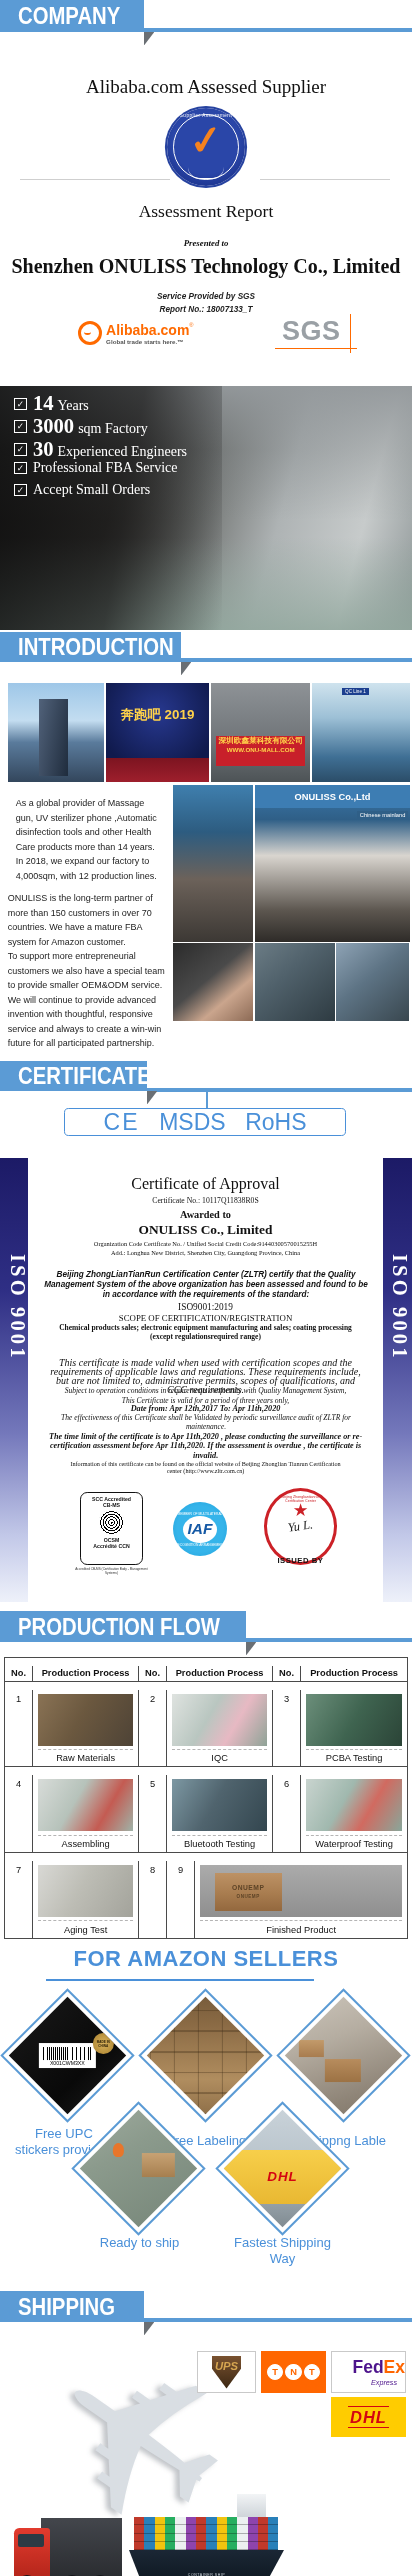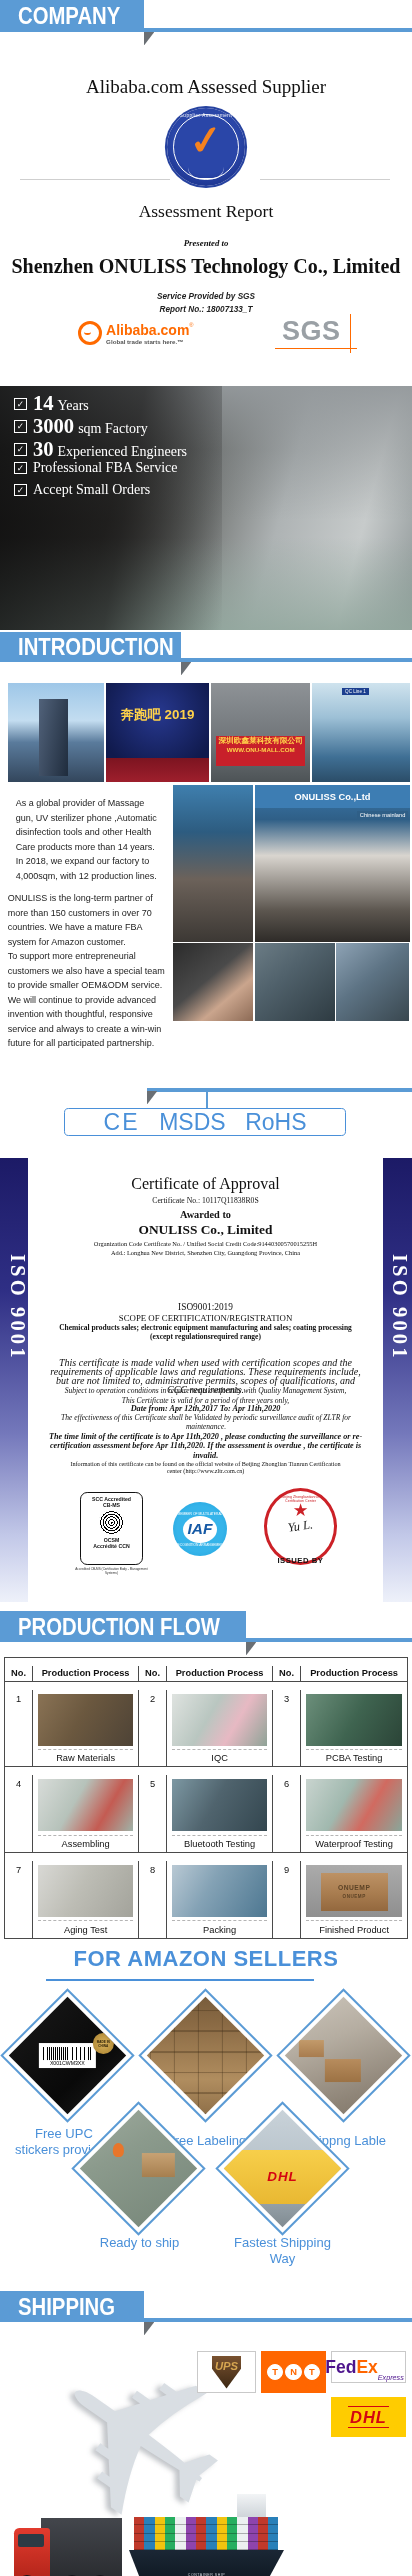--- a/index.html
+++ b/index.html
@@ -169,40 +169,44 @@
 
   <div class="ph" style="left:173px;top:785px;width:80px;height:157px;background:linear-gradient(180deg,#3f7fae 0%,#2d5c80 30%,#6c625a 60%,#3c3834 100%);"></div>
   <div class="ph" style="left:255px;top:785px;width:155px;height:157px;background:linear-gradient(180deg,#3b79ad 0%,#2f5f87 22%,#d9d5cf 45%,#5c564f 80%,#2e2b28 100%);">
     <div class="abs" style="left:0;top:0;width:100%;height:23px;background:#3d7db3;display:flex;align-items:center;justify-content:center;color:#fff;font-size:9.3px;font-weight:bold;">ONULISS Co.,Ltd</div>
     <div class="abs" style="right:2.1px;top:26px;padding:1px 2.6px;background:#2f5f87;color:#fff;font-size:5.7px;text-align:right;">Chinese mainland</div>
   </div>
   <div class="ph" style="left:173px;top:943px;width:80px;height:78px;background:linear-gradient(140deg,#2b2b2b 0%,#4a4a4a 45%,#caa58d 70%,#8c6a55 100%);"></div>
   <div class="ph" style="left:255px;top:943px;width:80px;height:78px;background:linear-gradient(140deg,#6b7c85 0%,#50616b 40%,#2e3b42 100%);"></div>
   <div class="ph" style="left:336px;top:943px;width:73px;height:78px;background:linear-gradient(140deg,#8ea3b5 0%,#5d7384 45%,#39474f 100%);"></div>
 
+  <div class="ribbon" style="top:1061px;width:147px;height:30px;">
+    <span>CERTIFICATE</span>
+  </div>
   <div class="rline" style="top:1088px;left:147px;width:265px;"></div>
   <div class="rtri" style="top:1091px;left:147px;"></div>
   <div class="abs" style="left:206px;top:1091px;width:2.1px;height:16.5px;background:#5b9bd5;"></div>
 
   <div class="abs" style="left:64px;top:1108px;width:282px;height:28px;border:1.5px solid #4a90d9;border-radius:4.6px;box-sizing:border-box;display:flex;align-items:center;justify-content:center;gap:19.6px;color:#4a90d9;">
     <span style="font-size:23px;letter-spacing:2.1px;">CE</span>
     <span style="font-size:23px;">MSDS</span>
     <span style="font-size:23px;">RoHS</span>
   </div>
 
   <div class="abs" style="left:0;top:1158px;width:412px;height:444px;background:linear-gradient(180deg,#1c1a66 0%,#2f2f85 30%,#7478bb 62%,#c2c8e8 85%,#eef1fa 100%);">
     <div class="cert-side" style="left:1px;top:20.6px;height:258px;">ISO 9001</div>
     <div class="cert-side" style="right:1px;top:20.6px;height:258px;">ISO 9001</div>
     <div class="abs" style="left:28px;top:0;width:355px;height:444px;background:#fff;">
       <div class="center serif" style="width:355px;top:16.5px;font-size:16px;">Certificate of Approval</div>
       <div class="center serif" style="width:355px;top:38px;font-size:7.7px;">Certificate No.:  10117Q11838R0S</div>
       <div class="center serif" style="width:355px;top:51px;font-size:10.3px;font-weight:bold;">Awarded to</div>
       <div class="center serif" style="width:355px;top:64px;font-size:13.4px;font-weight:bold;">ONULISS Co., Limited</div>
       <div class="center serif" style="width:355px;top:82px;font-size:6.4px;">Organization Code Certificate No. / Unified Social Credit Code:91440300570015255H</div>
       <div class="center serif" style="width:355px;top:91px;font-size:6.4px;">Add.: Longhua New District, Shenzhen City, Guangdong Province, China</div>
+      <div class="abs" style="left:15.5px;top:112px;width:325px;text-align:center;font-style:italic;font-weight:bold;font-size:8.2px;line-height:10px;">Beijing ZhongLianTianRun Certification Center (ZLTR) certify that the Quality Management System of the above organization has been assessed and found to be in accordance with the requirements of the standard:</div>
       <div class="center serif" style="width:355px;top:144px;font-size:9.3px;">ISO9001:2019</div>
       <div class="center serif" style="width:355px;top:155px;font-size:8.8px;">SCOPE OF CERTIFICATION/REGISTRATION</div>
       <div class="abs serif" style="left:23px;top:166px;width:309px;text-align:center;font-weight:bold;font-size:7.5px;line-height:8.8px;">Chemical products sales; electronic equipment manufacturing and sales; coating processing (except regulationsrequired range)</div>
       <div class="abs serif" style="left:18px;top:200px;width:319px;text-align:center;font-style:italic;font-size:10px;line-height:9px;">This certificate is made valid when used with certification scopes and the requirements of applicable laws and regulations. These requirements include, but are not limited to, administrative permits, scopes of qualifications, and CCC requirements.</div>
       <div class="center serif" style="width:355px;top:228px;font-style:italic;font-size:7.5px;">Subject to operation conditions in requirements conformity with Quality Management System,</div>
       <div class="center serif" style="width:355px;top:238px;font-style:italic;font-size:7.5px;">This Certificate is valid for a period of three years only,</div>
       <div class="center serif" style="width:355px;top:246px;font-style:italic;font-weight:bold;font-size:8.2px;">Date from: Apr 12th,2017 To: Apr 11th,2020</div>
       <div class="abs serif" style="left:31px;top:256px;width:294px;text-align:center;font-style:italic;font-size:7.5px;line-height:8.8px;">The effectiveness of this Certificate shall be Validated by periodic surveillance audit of ZLTR for maintenance.</div>
       <div class="abs serif" style="left:20.6px;top:274px;width:314px;text-align:center;font-style:italic;font-weight:bold;font-size:8.2px;line-height:9.3px;">The time limit of the certificate is to Apr 11th,2020 , please conducting the surveillance or re-certification assessment before Apr 11th,2020. If the assessment is overdue , the certificate is invalid.</div>
       <div class="abs serif" style="left:41px;top:302px;width:273px;text-align:center;font-size:6.2px;line-height:7.2px;">Information of this certificate can be found on the official website of Beijing Zhonglian Tianrun Certification center (http://www.zltr.com.cn)</div>
@@ -280,24 +284,20 @@
         <div class="proc-cap">Waterproof Testing</div>
       </div>
     </div>
     <div class="pt-row lastrow">
       <div class="pt-cell no-col no-val">7</div>
       <div class="pt-cell proc-col">
         <div class="proc-photo" style="background:linear-gradient(120deg,#d9d9d5 0%,#bdbdb5 45%,#a3a39b 100%);"></div>
         <div class="proc-cap">Aging Test</div>
       </div>
       <div class="pt-cell no-col no-val">8</div>
-      <div class="pt-cell proc-col">
-        <div class="proc-photo" style="background:linear-gradient(120deg,#b9c9d4 0%,#84a2b5 40%,#4d7democ791 40%,#4d7791 100%);background:linear-gradient(120deg,#b9c9d4 0%,#84a2b5 40%,#4d7791 100%);"></div>
-        <div class="proc-cap">Packing</div>
-      </div>
       <div class="pt-cell no-col no-val">9</div>
       <div class="pt-cell proc-col flexfill last">
         <div class="proc-photo" style="background:linear-gradient(180deg,#ababab 0%,#8f8f8f 100%);position:relative;">
           <div style="position:absolute;left:14.4px;top:7.2px;width:67px;height:38px;background:linear-gradient(180deg,#bd9265 0%,#a87c4f 55%,#93683e 100%);display:flex;flex-direction:column;align-items:center;justify-content:center;gap:2.1px;">
             <span style="color:#5d4326;font-weight:bold;font-size:6.7px;letter-spacing:0.5px;">ONUEMP</span>
             <span style="color:#5d4326;font-weight:bold;font-size:4.6px;letter-spacing:0.5px;">ONUEMP</span>
           </div>
         </div>
         <div class="proc-cap">Finished Product</div>
       </div>
@@ -369,21 +369,21 @@
   <div class="logo-box" style="left:197px;top:2351px;width:59px;height:42px;">
     <div style="width:29px;height:33px;background:linear-gradient(#7a5230,#3b2713);clip-path:polygon(0 0,100% 0,100% 40%,50% 100%,0 40%);display:flex;align-items:flex-start;justify-content:center;">
       <span style="color:#d6a550;font-weight:bold;font-style:italic;font-size:11.3px;margin-top:4.1px;">UPS</span>
     </div>
   </div>
   <div class="logo-box" style="left:261px;top:2351px;width:65px;height:42px;background:#ff6600;border-color:#ff6600;">
     <span class="tnt-c">T</span>
     <span class="tnt-c">N</span>
     <span class="tnt-c">T</span>
   </div>
-  <div class="logo-box" style="left:331px;top:2351px;width:75px;height:32px;flex-direction:row;">
+  <div class="logo-box" style="left:331px;top:2351px;width:75px;height:42px;flex-direction:column;align-items:flex-end;">
     <div>
       <span style="color:#4d148c;font-weight:bold;font-size:17.5px;">Fed</span><span style="color:#ff6600;font-weight:bold;font-size:17.5px;">Ex</span>
     </div>
     <div style="align-self:flex-end;margin-right:8px;color:#4d148c;font-style:italic;font-size:7.2px;">Express</div>
   </div>
   <div class="logo-box" style="left:331px;top:2397px;width:75px;height:40px;background:#ffcc00;border-color:#ffcc00;">
     <span style="color:#d40511;font-weight:bold;font-style:italic;font-size:16.5px;letter-spacing:1px;border-top:1.5px solid #d40511;border-bottom:1.5px solid #d40511;padding:0.5px 2.1px;">DHL</span>
   </div>
 
   <div class="abs" style="left:14.4px;top:2514px;width:108px;height:85px;">

